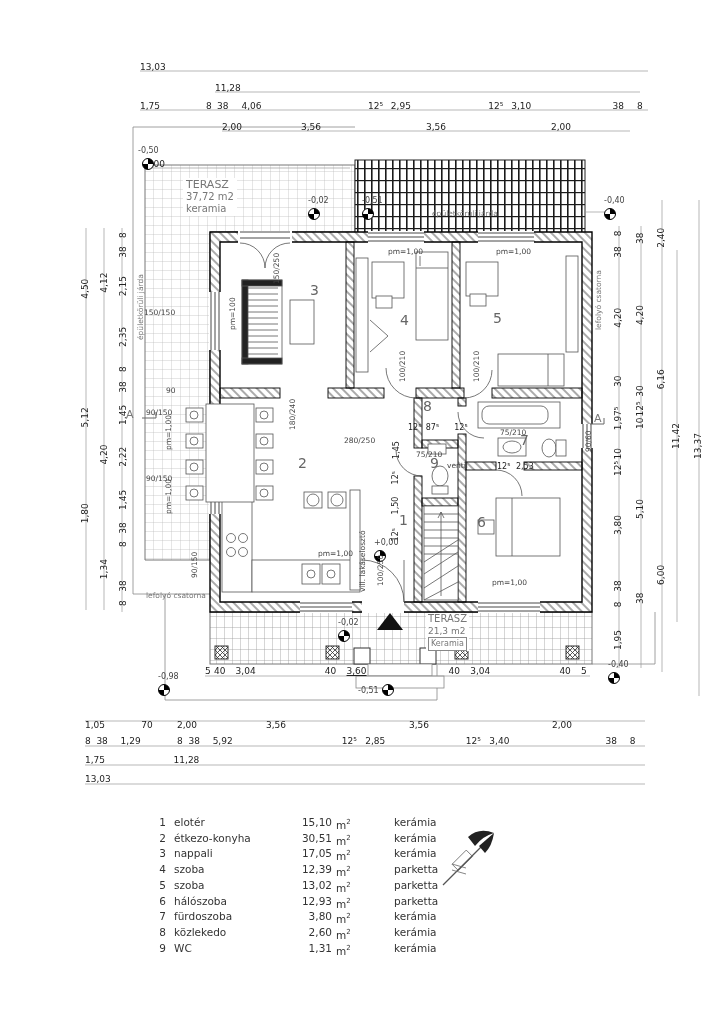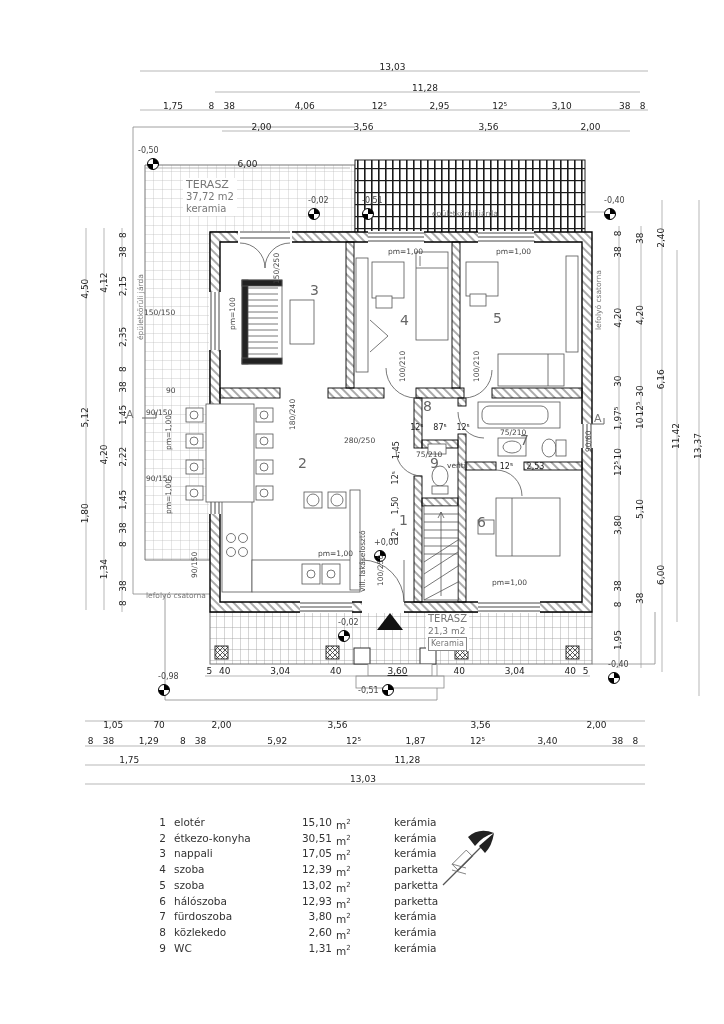--- a/index.html
+++ b/index.html
@@ -1,20 +1,20 @@
 <!DOCTYPE html>
 <html><head>
 <meta charset="utf-8">
 <style>
   html,body{margin:0;padding:0;background:#fff;}
   #plan{position:relative;width:724px;height:1024px;background:#fff;overflow:hidden;
         font-family:"DejaVu Sans",sans-serif;color:#333;}
   svg{position:absolute;left:0;top:0;}
   .hchain{position:absolute;display:flex;font-size:9px;color:#222;line-height:10px;}
-  .hchain span{flex-grow:1;text-align:center;white-space:nowrap;}
+  .hchain span{flex-grow:1;text-align:left;white-space:nowrap;}
   .vchain{position:absolute;display:flex;flex-direction:column;font-size:9px;color:#222;}
   .vchain span{flex-grow:1;display:flex;align-items:center;justify-content:center;
                transform:rotate(-90deg);white-space:nowrap;}
   .ann{position:absolute;font-size:7.5px;color:#444;white-space:nowrap;}
   .ann.rot{transform:rotate(-90deg);transform-origin:left top;}
   .ann.gray{color:#777;}
   .roomnum{position:absolute;font-size:14px;color:#666;}
   .lvl{position:absolute;display:flex;align-items:center;gap:3px;font-size:8px;color:#444;}
   .lvl .dot{width:10px;height:10px;border:1px solid #000;border-radius:50%;flex:0 0 auto;
       background:conic-gradient(#000 0 90deg,#fff 90deg 180deg,#000 180deg 270deg,#fff 270deg 360deg);}
@@ -292,21 +292,21 @@
       <span style="flex-grow: 2;">2,00</span>
     </div>
 <div class="hchain" style="left:85px;top:736px;width:556px">
       <span style="flex-grow: 0.2;">8</span>
       <span style="flex-grow: 0.45;">38</span>
       <span style="flex-grow: 1.29;">1,29</span>
       <span style="flex-grow: 0.2;">8</span>
       <span style="flex-grow: 0.45;">38</span>
       <span style="flex-grow: 3.86;">5,92</span>
       <span style="flex-grow: 0.3;">12⁵</span>
-      <span style="flex-grow: 2.85;">1,87</span>
+      <span style="flex-grow: 2.85;">2,85</span>
       <span style="flex-grow: 0.3;">12⁵</span>
       <span style="flex-grow: 3.4;">3,40</span>
       <span style="flex-grow: 0.45;">38</span>
       <span style="flex-grow: 0.2;">8</span>
     </div>
 <div class="hchain" style="left:85px;top:755px;width:556px">
       <span style="flex-grow: 1.75;">1,75</span>
       <span style="flex-grow: 11.28;">11,28</span>
     </div>
 <div class="hchain" style="left:85px;top:774px;width:556px">
@@ -410,21 +410,21 @@
   <div class="big">TERASZ</div>
   <div>37,72 m2</div>
   <div>keramia</div>
 </div>
 <div class="terlabel" style="left:426px;top:613px;padding:0 2px">
   <div>TERASZ</div>
   <div style="font-size:9px">21,3 m2</div>
   <div class="kbox">Keramia</div>
 </div>
 
-<div class="lvl" style="left:138px;top:146px;flex-direction:column;align-items:flex-end">
+<div class="lvl" style="left:138px;top:146px;flex-direction:column;align-items:center">
   <span>-0,50</span>
       <span class="dot"></span>
     </div>
 <div class="lvl" style="left:308px;top:196px;flex-direction:column;align-items:flex-start">
   <span>-0,02</span>
       <span class="dot"></span>
     </div>
 <div class="lvl" style="left:362px;top:196px;flex-direction:column;align-items:flex-start">
   <span>-0,51</span>
       <span class="dot"></span>

